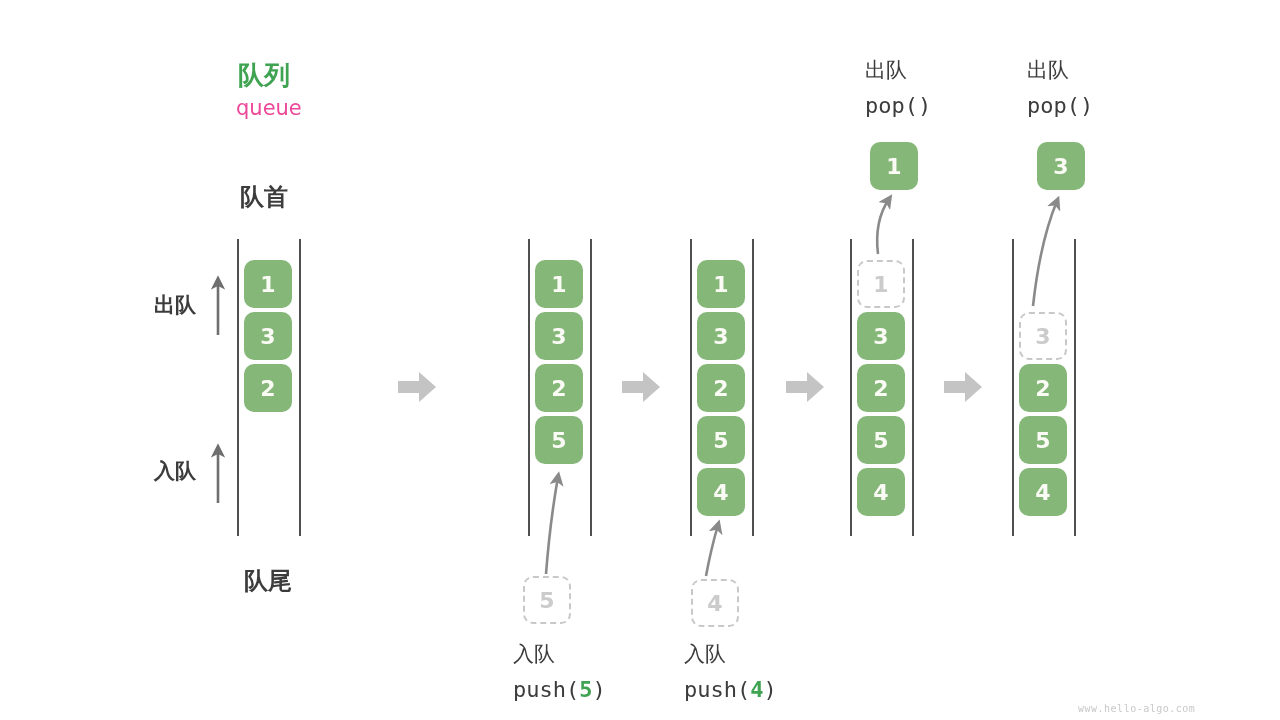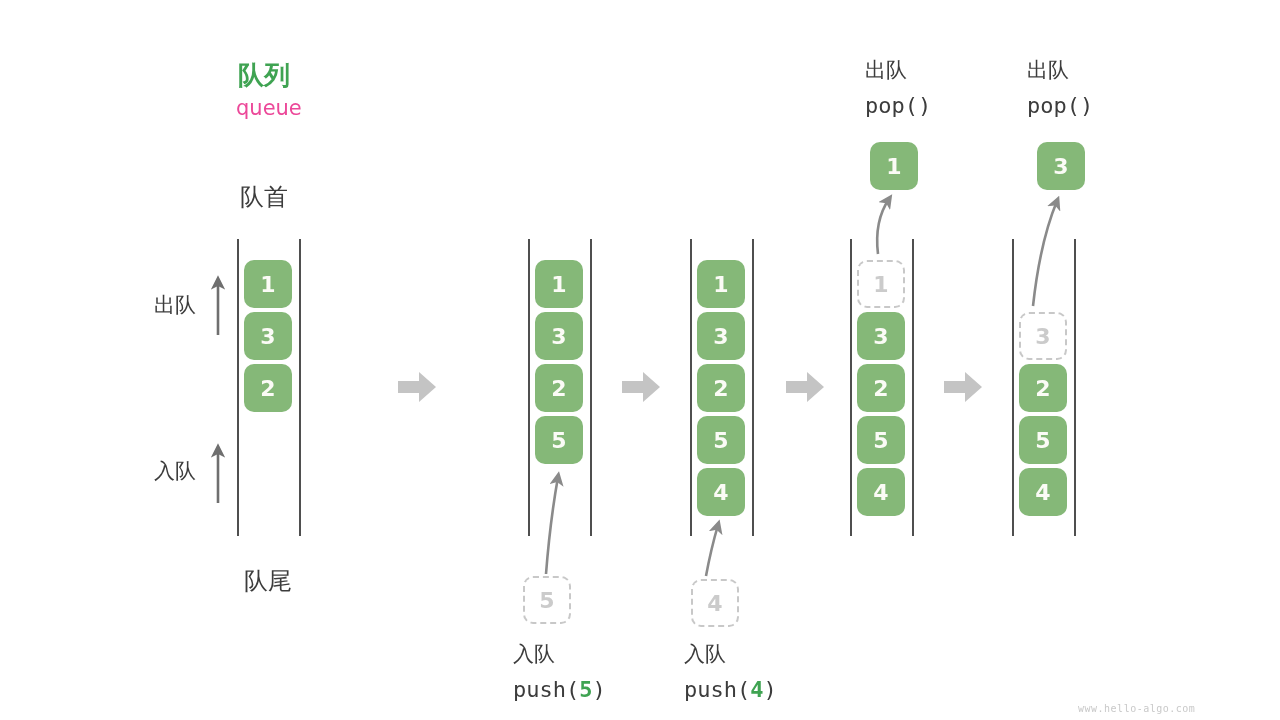--- a/index.html
+++ b/index.html
@@ -15,21 +15,21 @@
     --wall:#4f4f4f;
   }
   html,body{margin:0;padding:0;background:#fff;}
   .canvas{
     position:relative;width:1220px;height:720px;background:#ffffff;
     overflow:hidden;font-family:"DejaVu Sans","Liberation Sans",sans-serif;margin-top:27px;
   }
   .abs{position:absolute;}
   .title-zh{left:238px;top:31px;font-size:26px;font-weight:bold;color:var(--accent-green);}
   .title-en{left:236px;top:69px;font-size:21px;color:#ec4899;}
-  .lbl{font-weight:normal;color:var(--text-dark);text-align:right;}
+  .lbl{font-weight:bold;color:var(--text-dark);text-align:right;}
   .lbl-front{left:240px;top:154px;font-size:24px;}
   .lbl-rear{left:244px;top:538px;font-size:24px;}
   .lbl-dequeue{left:154px;top:264px;font-size:21px;}
   .lbl-enqueue{left:154px;top:430px;font-size:21px;}
   .overlay{position:absolute;left:0;top:0;pointer-events:none;}
   .wall{position:absolute;width:2px;background:var(--wall);}
   .cell{
     position:absolute;width:48px;height:48px;box-sizing:border-box;border-radius:10px;
     display:flex;align-items:center;justify-content:center;
     font-size:22px;font-weight:bold;font-family:"DejaVu Sans","Liberation Sans",sans-serif;

